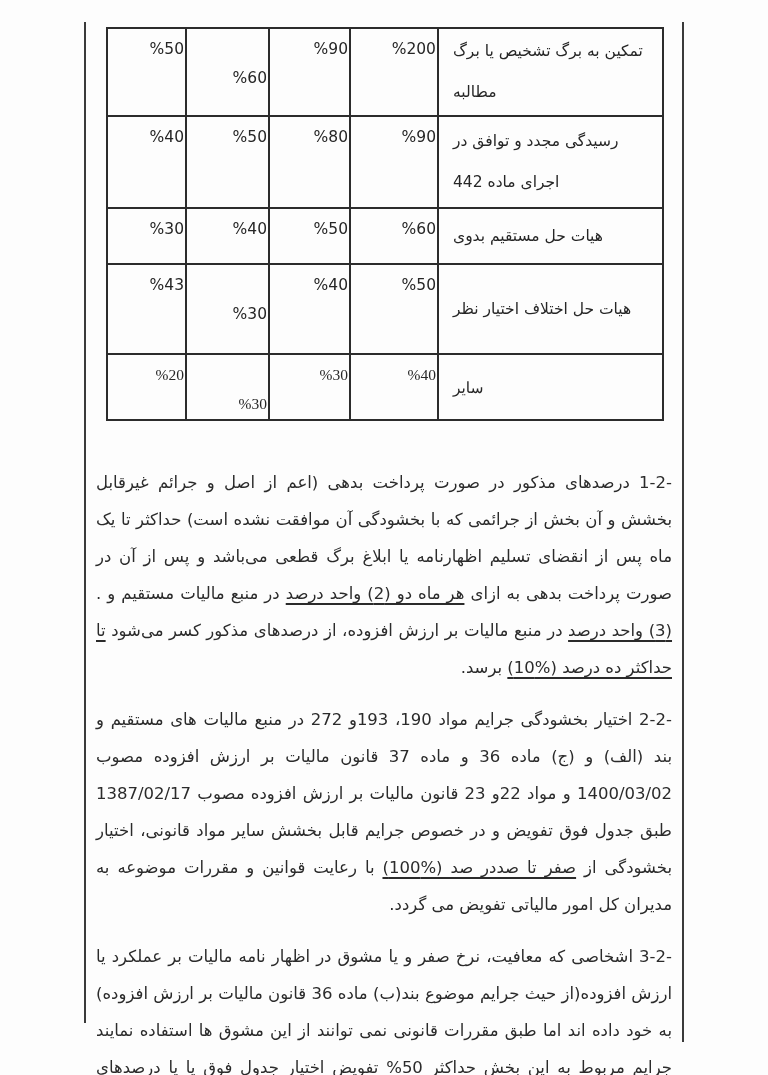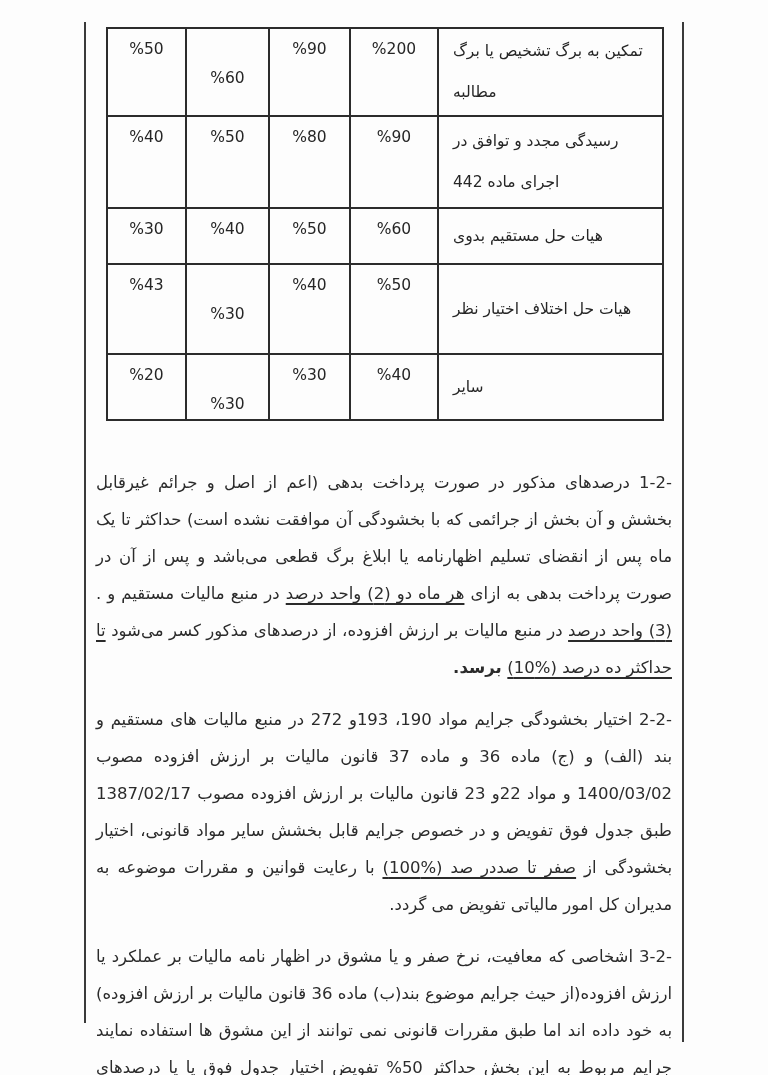--- a/index.html
+++ b/index.html
@@ -24,44 +24,44 @@
   table.grid td{
     border:2px solid #2c2c2c;
     overflow:hidden;
   }
   td.label{
     text-align:left;vertical-align:middle;
     line-height:41px;
     padding:0 14px;
   }
   td.val{
-    text-align:center;vertical-align:top;
+    vertical-align:top;
     padding-top:11px;
   }
   td.val.low{padding-top:40px;}
   tr.r0{height:88px;}
   tr.r1{height:92px;}
   tr.r2{height:56px;}
   tr.r3{height:90px;}
-  tr.r4{height:66px;}
+  tr.r4{height:66px;font-family:Liberation Serif, serif;}
 
   .text{
     position:absolute;top:464px;left:96px;width:576px;
     direction:rtl;text-align:justify;
     font-size:16.5px;line-height:37px;color:#2b2b2b;
   }
   .text p{margin:0 0 15px 0;}
   .pnum{unicode-bidi:isolate;}
   .seg.bold-underline{
     font-weight:400;
     text-decoration:underline;
     text-decoration-thickness:2px;
     text-underline-offset:4px;
   }
-  .seg.bold{font-weight:700;}
+  .seg.bold{font-weight:400;}
 </style>
 </head>
 <body>
 
 <div class="vline left"></div>
 <div class="vline right"></div>
 
 <table class="grid">
   <colgroup>
     <col style="width:225px">

